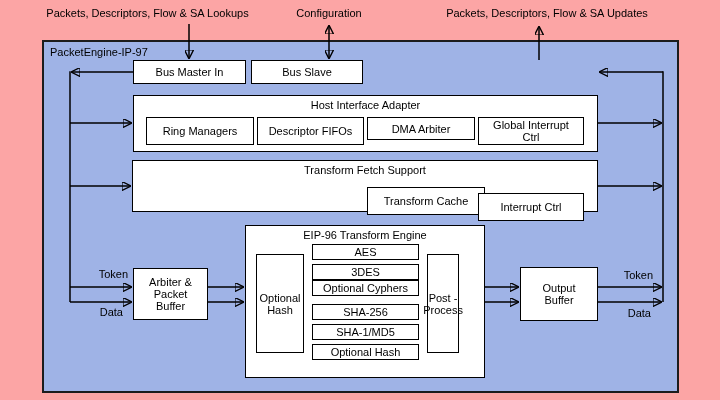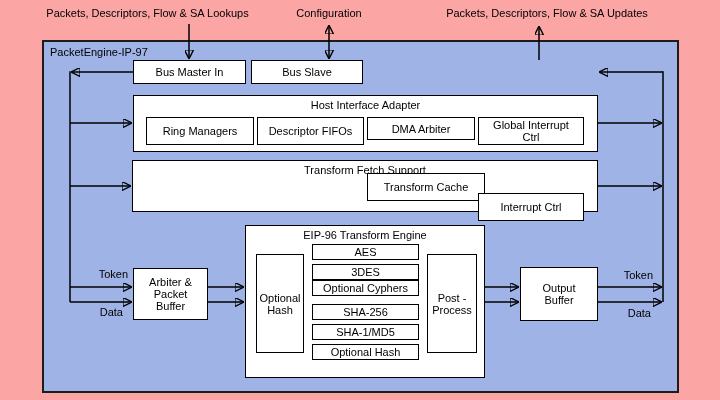--- a/index.html
+++ b/index.html
@@ -47,36 +47,36 @@
     <div class="box" style="left:12px;top:21px;width:108px;height:28px;">Ring Managers</div>
     <div class="box" style="left:123px;top:21px;width:107px;height:28px;">Descriptor FIFOs</div>
     <div class="box" style="left:233px;top:21px;width:108px;height:23px;">DMA Arbiter</div>
     <div class="box" style="left:344px;top:21px;width:106px;height:28px;">
       <span style="max-width:86px;">Global Interrupt Ctrl</span>
     </div>
   </div>
 
   <div class="group" style="left:132px;top:160px;width:466px;height:52px;">
     <div class="group-title">Transform Fetch Support</div>
-    <div class="box" style="left:234px;top:12px;width:118px;height:28px;">Transform Cache</div>
+    <div class="box" style="left:234px;top:26px;width:118px;height:28px;">Transform Cache</div>
     <div class="box" style="left:345px;top:32px;width:106px;height:28px;">Interrupt Ctrl</div>
   </div>
 
   <div class="group" style="left:245px;top:225px;width:240px;height:153px;">
     <div class="group-title">EIP-96 Transform Engine</div>
     <div class="box" style="left:10px;top:28px;width:48px;height:99px;">
       <span style="max-width:44px;">Optional Hash</span>
     </div>
     <div class="box" style="left:66px;top:18px;width:107px;height:16px;">AES</div>
     <div class="box" style="left:66px;top:38px;width:107px;height:16px;">3DES</div>
     <div class="box" style="left:66px;top:54px;width:107px;height:16px;">Optional Cyphers</div>
     <div class="box" style="left:66px;top:78px;width:107px;height:16px;">SHA-256</div>
     <div class="box" style="left:66px;top:98px;width:107px;height:16px;">SHA-1/MD5</div>
     <div class="box" style="left:66px;top:118px;width:107px;height:16px;">Optional Hash</div>
-    <div class="box" style="left:181px;top:28px;width:50px;height:99px;">
+    <div class="box" style="left:181px;top:28px;width:32px;height:99px;">
       <span style="max-width:44px;">Post - Process</span>
     </div>
   </div>
 
   <div class="box" style="left:133px;top:268px;width:75px;height:52px;">
     <span style="max-width:52px;">Arbiter &amp; Packet Buffer</span>
   </div>
 
   <div class="box" style="left:520px;top:267px;width:78px;height:54px;">
     <span style="max-width:46px;">Output Buffer</span>

